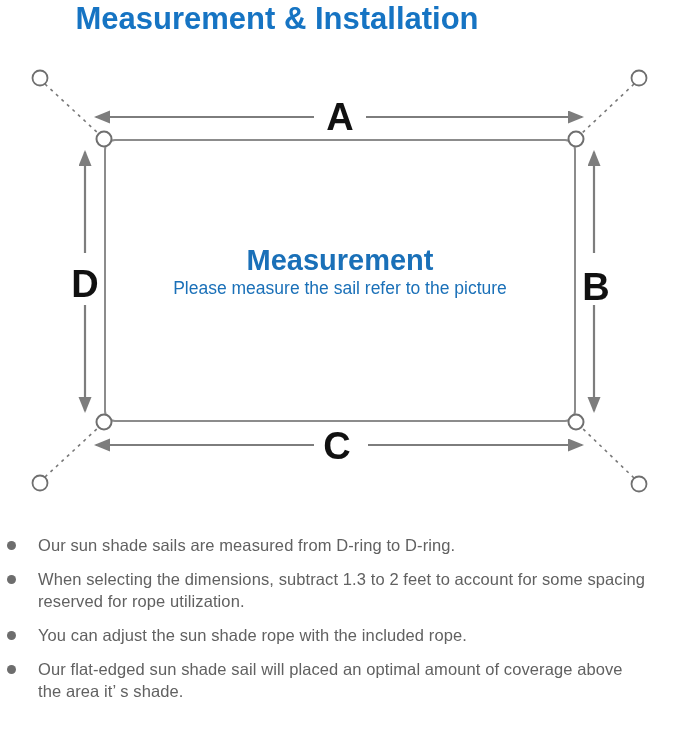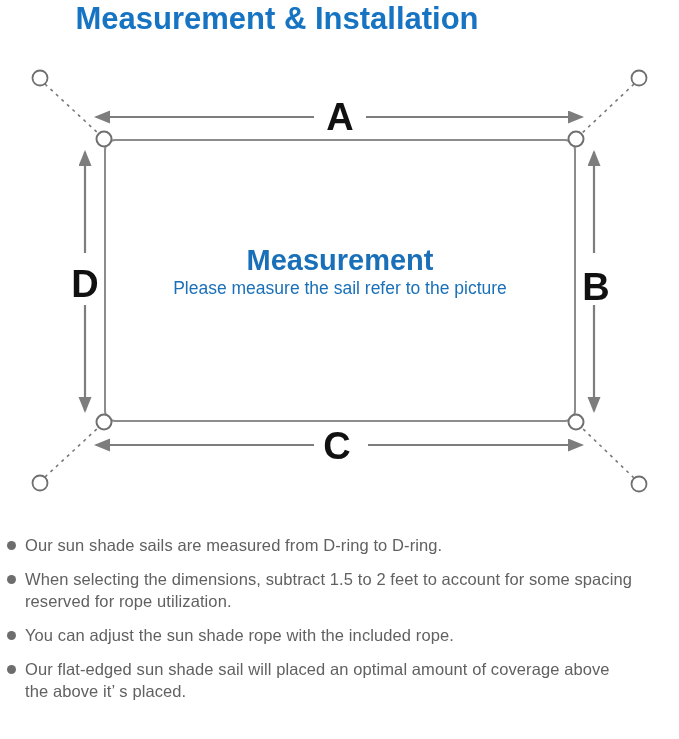--- a/index.html
+++ b/index.html
@@ -10,21 +10,21 @@
   .page-title{
     position:absolute;top:1px;left:0;width:554px;text-align:center;
     font-size:31px;font-weight:bold;letter-spacing:0px;color:#1674c3;
   }
   .diagram-wrap{position:absolute;top:60px;left:0;width:679px;height:450px;}
   .bullets{
     position:absolute;top:510px;left:0;width:679px;box-sizing:border-box;
     padding:24px 4px 0 7px;margin:0;list-style:none;
     display:flex;flex-direction:column;gap:12px;
   }
-  .bullet-item{display:flex;align-items:flex-start;}
+  .bullet-item{display:flex;align-items:flex-start;gap:13px;}
   .bullet-dot{
     flex:0 0 auto;width:9px;height:9px;border-radius:50%;
     background:#6d6d6d;margin:7px 9px 0 0;
   }
   .bullet-text{
     color:#616161;font-size:16.5px;line-height:22px;letter-spacing:0.1px;
   }
   .bullet-line{display:block;white-space:nowrap;}
   svg text{font-family:"Liberation Sans",sans-serif;}
   .dim-label{font-size:38px;font-weight:bold;fill:#111111;}
@@ -91,30 +91,30 @@
 <ul class="bullets">
   <li class="bullet-item">
     <span class="bullet-dot"></span>
     <span class="bullet-text">
       <span class="bullet-line">Our sun shade sails are measured from D-ring to D-ring.</span>
     </span>
   </li>
   <li class="bullet-item">
     <span class="bullet-dot"></span>
     <span class="bullet-text">
-      <span class="bullet-line">When selecting the dimensions, subtract 1.5 to 2 feet to account for some spacing</span>
+      <span class="bullet-line">When selecting the dimensions, subtract 1.3 to 2 feet to account for some spacing</span>
       <span class="bullet-line">reserved for rope utilization.</span>
     </span>
   </li>
   <li class="bullet-item">
     <span class="bullet-dot"></span>
     <span class="bullet-text">
       <span class="bullet-line">You can adjust the sun shade rope with the included rope.</span>
     </span>
   </li>
   <li class="bullet-item">
     <span class="bullet-dot"></span>
     <span class="bullet-text">
       <span class="bullet-line">Our flat-edged sun shade sail will placed an optimal amount of coverage above</span>
-      <span class="bullet-line">the above it’ s placed.</span>
+      <span class="bullet-line">the area it’ s shade.</span>
     </span>
   </li>
 </ul>
 
 </body></html>

